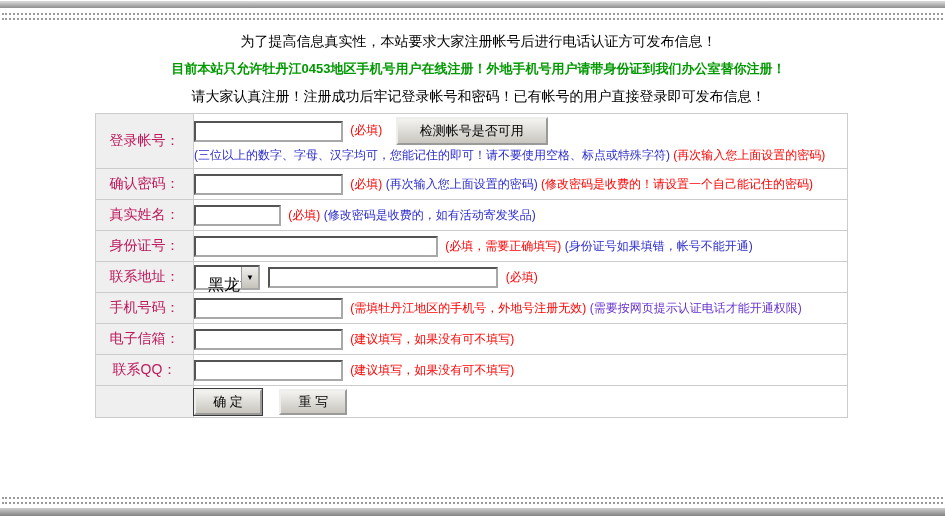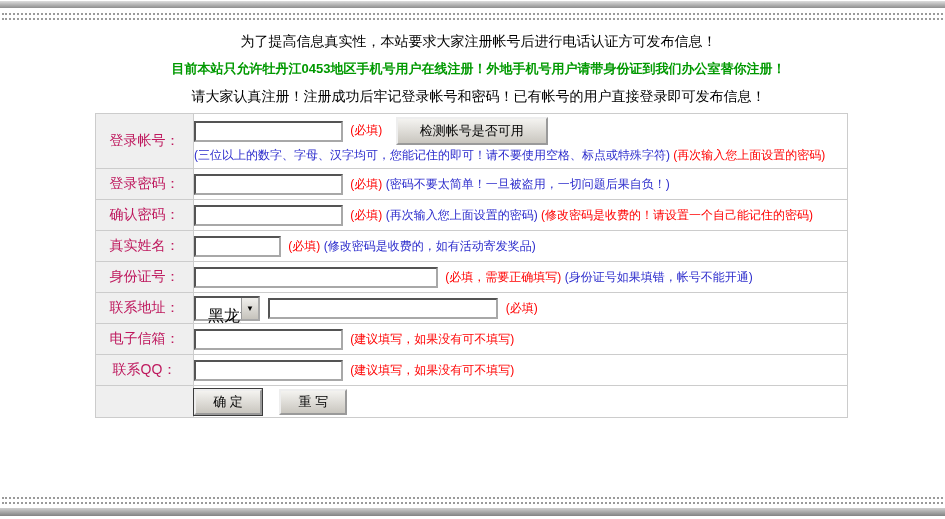--- a/index.html
+++ b/index.html
@@ -80,28 +80,20 @@
           <span class="red">(必填)</span>
           <span class="btn btn-check">检测帐号是否可用</span>
         </div>
         <div class="line">
           <span class="blue">(三位以上的数字、字母、汉字均可，您能记住的即可！请不要使用空格、标点或特殊字符)</span>
           <span class="red">(再次输入您上面设置的密码)</span>
         </div>
       </td>
     </tr>
 
-    <tr class="rstd">
-      <td class="lbl">登录密码：</td>
-      <td class="val">
-        <input class="tin w145" type="text" style="">
-        <span class="red">(必填)</span>
-        <span class="blue">(密码不要太简单！一旦被盗用，一切问题后果自负！)</span>
-      </td>
-    </tr>
 
     <tr class="rstd">
       <td class="lbl">确认密码：</td>
       <td class="val">
         <input class="tin w145" type="text" style="">
         <span class="red">(必填)</span>
         <span class="blue">(再次输入您上面设置的密码)</span>
         <span class="red">(修改密码是收费的！请设置一个自己能记住的密码)</span>
       </td>
     </tr>
@@ -130,20 +122,28 @@
       <td class="val">
         <span class="sel">
           <span class="sel-text">黑龙江</span>
           <span class="sel-arrow">▼</span>
         </span>
         <input class="tin w226" type="text" style="">
         <span class="red">(必填)</span>
       </td>
     </tr>
 
+    <tr class="rstd">
+      <td class="lbl">手机号码：</td>
+      <td class="val">
+        <input class="tin w145" type="text" style="">
+        <span class="red">(需填牡丹江地区的手机号，外地号注册无效)</span>
+        <span class="purple">(需要按网页提示认证电话才能开通权限)</span>
+      </td>
+    </tr>
 
     <tr class="rstd">
       <td class="lbl">电子信箱：</td>
       <td class="val">
         <input class="tin w145" type="text" style="">
         <span class="red">(建议填写，如果没有可不填写)</span>
       </td>
     </tr>
 
     <tr class="rstd">

